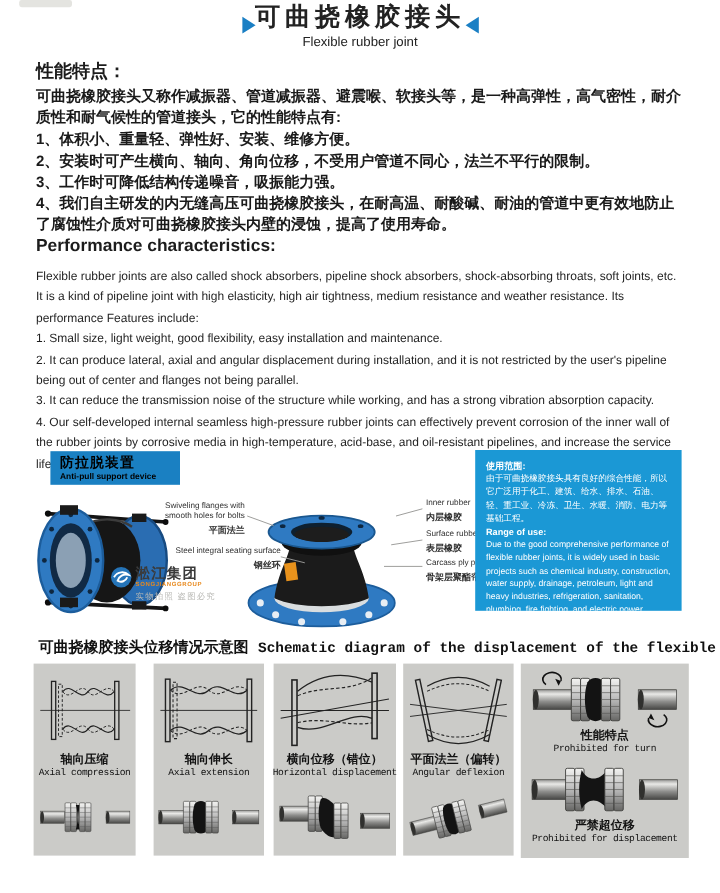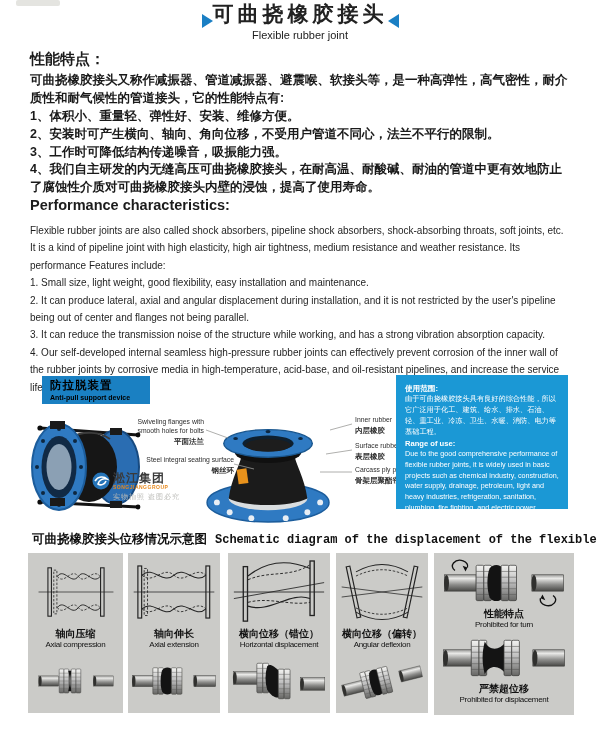--- a/index.html
+++ b/index.html
@@ -44,21 +44,21 @@
   .wm-note { font-size:7px; color:#b9b9b5; margin-top:2px; letter-spacing:1px; }
 
   
   #schematic { left:0; top:528px; width:600px; height:200px; }
   .sch-title { position:absolute; left:32px; top:2px; white-space:nowrap;font-family:Liberation Mono, monospace; }
   .sch-cn { font-size:12.5px; font-weight:700; color:#111; }
   .sch-en { font-size:12px; font-weight:700; color:#111; margin-left:8px; }
   .panel { position:absolute; top:25px; height:160px; background:#cbcbc8;
     display:flex; flex-direction:column; align-items:center; padding:4px 2px 5px 2px; }
   .cap-cn { font-size:10px; font-weight:700; color:#111; line-height:1.15; margin-top:1px; }
-  .cap-en { font-family:Liberation Sans, sans-serif; font-size:8px;
+  .cap-en { font-family:Liberation Mono, monospace; font-size:8px;
     letter-spacing:-.3px; color:#111; line-height:1.2; white-space:nowrap; }
   svg { display:block; }
   .artifact { position:absolute; left:16px; top:0; width:44px; height:6px;
     background:#e4e4e0; border-radius:2px; }
 </style>
 </head>
 <body>
 
 <svg width="0" height="0" style="position:absolute" aria-hidden="true">
   <defs>
@@ -218,21 +218,21 @@
         <div class="wm-note">实物拍照 盗图必究</div>
       </div>
     </div>
   </div>
 
   <div class="abs" id="schematic">
     <div class="sch-title">
       <span class="sch-cn">可曲挠橡胶接头位移情况示意图</span><span class="sch-en">Schematic diagram of the displacement of the flexible rubber joint</span>
     </div>
 
-    <div class="panel" style="left:28px; width:95px;justify-content:center;">
+    <div class="panel" style="left:28px; width:85px;justify-content:center;">
       <svg width="78" height="70" viewBox="0 0 100 74">
         <g stroke="#222" fill="none">
           <line x1="2" y1="37" x2="98" y2="37" stroke-width="0.9"></line>
           <rect x="14" y="6" width="4.5" height="62" stroke-width="1.4"></rect>
           <rect x="21.5" y="9" width="4" height="56" stroke-width="1" stroke-dasharray="3,2"></rect>
           <rect x="81.5" y="6" width="4.5" height="62" stroke-width="1.4"></rect>
           <path d="M26,17 C35,5 44,29 53,17 C62,5 71,29 81,17" stroke-width="1.2"></path>
           <path d="M26,17 C35,29 44,5 53,17 C62,29 71,5 81,17" stroke-width="1" stroke-dasharray="3,2"></path>
           <path d="M26,57 C35,45 44,69 53,57 C62,45 71,69 81,57" stroke-width="1.2"></path>
           <path d="M26,57 C35,69 44,45 53,57 C62,69 71,45 81,57" stroke-width="1" stroke-dasharray="3,2"></path>
@@ -313,21 +313,21 @@
             </g>
           <g transform="rotate(12 84 37)">
               <rect x="81.8" y="6" width="4.4" height="62" stroke-width="1.4"></rect>
             </g>
           <path d="M19,13 C40,1 60,1 81,13" stroke-width="1.2"></path>
           <path d="M19,18 C40,8 60,8 81,18" stroke-width="1" stroke-dasharray="3,2"></path>
           <path d="M19,61 C40,73 60,73 81,61" stroke-width="1.2"></path>
           <path d="M19,56 C40,66 60,66 81,56" stroke-width="1" stroke-dasharray="3,2"></path>
         </g>
       </svg>
-      <div class="cap-cn">横向位移（偏转）</div>
+      <div class="cap-cn">平面法兰（偏转）</div>
       <div class="cap-en">Angular deflexion</div>
       <svg width="86" height="54" viewBox="0 0 130 58" style="margin-top:auto">
         <g transform="rotate(-14 65 29)">
           <use href="#pip" transform="translate(4,29)"></use>
             <use href="#pip" transform="translate(93,29)"></use>
           <use href="#flg" transform="translate(39,29)"></use>
             <use href="#flg" transform="translate(47,29)"></use>
           <path d="M49,13 C52,8 60,8 63,13 C66,22 66,36 63,45 C60,50 52,50 49,45 C46,36 46,22 49,13 Z" fill="#131313"></path>
           <use href="#flg" transform="translate(65,29)"></use>
             <use href="#flg" transform="translate(73,29)"></use>

